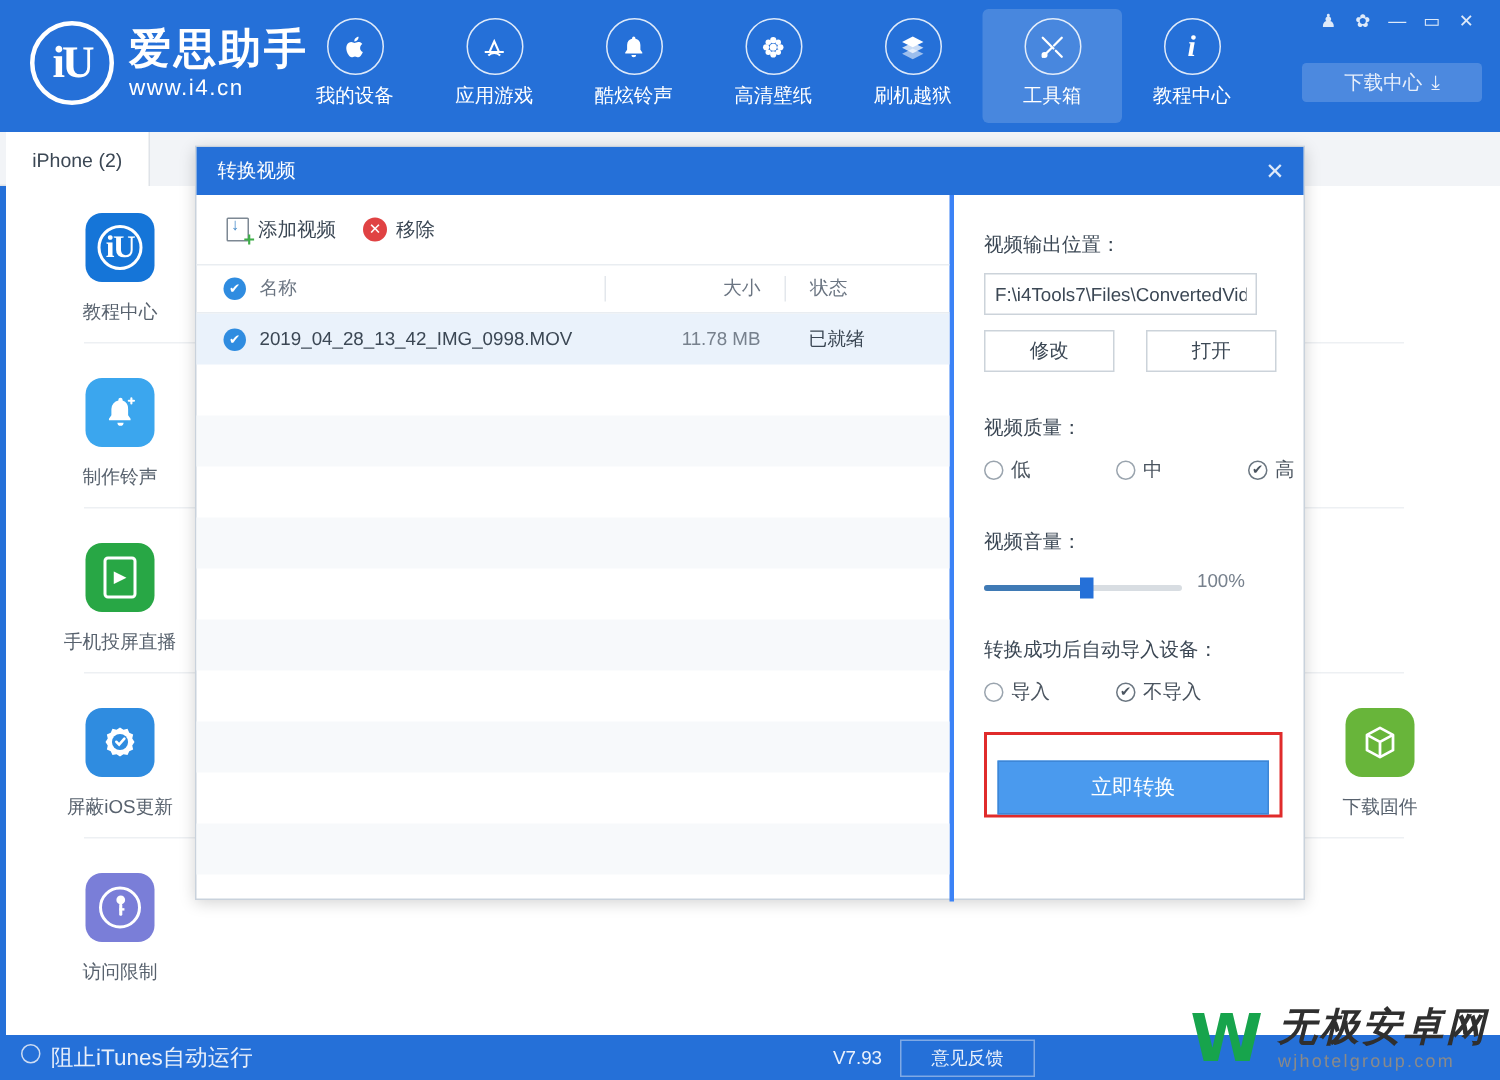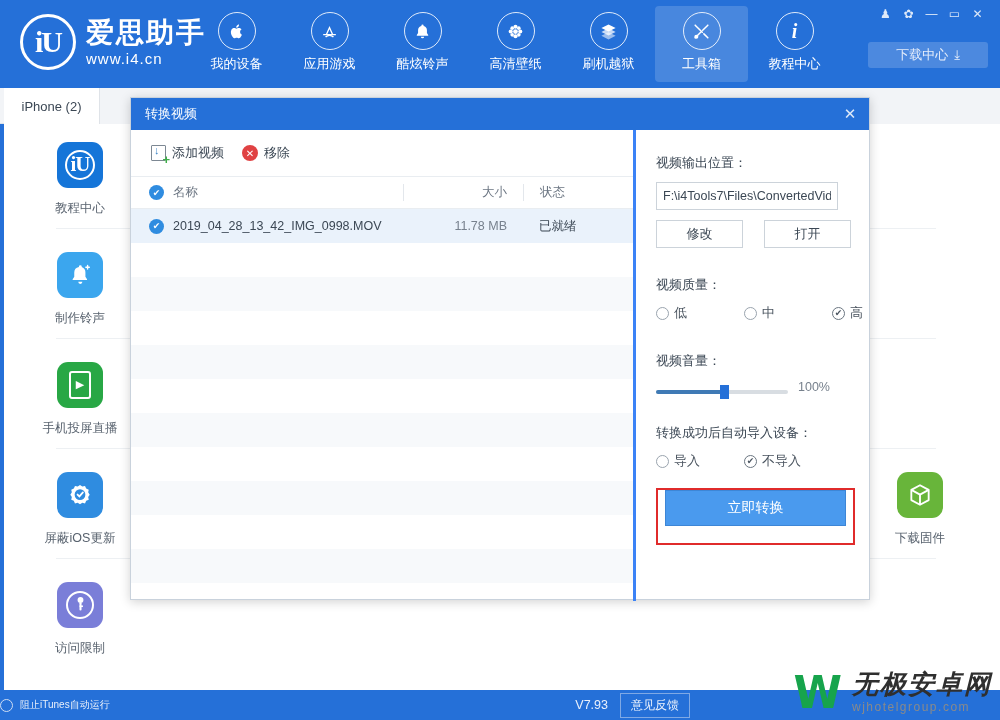--- a/index.html
+++ b/index.html
@@ -182,40 +182,40 @@
   .rd.on { border-color:#6b7681; color:#4a545f; }
 
   .slider-wrap { display:flex; align-items:flex-end; gap:10px; }
   .track { position:relative; width:132px; height:4px; background:#d8dde2; border-radius:2px; }
   .track-fill { position:absolute; left:0; top:0; height:4px; width:68px; background:#3f7ab5; border-radius:2px; }
   .knob { position:absolute; left:64px; top:-5px; width:9px; height:14px; background:#2570d8; cursor:pointer; }
   .pct { font-size: 12.5px; color:#77818d; }
 
   .convert-outer {
     margin-top: 18px; width: 199px; height: 57px; border: 2px solid #e02b2b;
-    display:flex; align-items:flex-start; justify-content:center;
+    display:flex; align-items:flex-end; justify-content:center;
   }
   .convert-btn {
     width: 181px; height: 36px; background:#4a9aee; color:#fff; font-size:14px;
     display:flex; align-items:center; justify-content:center; cursor:pointer;
     border: 1px solid #3d86d6;
   }
 
   
   .bottombar {
     position: absolute; left: 0; top: 690px; width: 1000px; height: 30px;
     background: #2570d8; display:flex; align-items:center;
   }
-  .bb-left { display:flex; align-items:center; gap:7px; color:#e8effa; font-size:10px; cursor:pointer;}
+  .bb-left { display:flex; align-items:flex-start; gap:7px; padding-left: 14px; color:#e8effa; font-size:15px; cursor:pointer;}
   .bb-circle { width:13px; height:13px; border-radius:50%; border:1.4px solid #cddcf3; }
   .bb-right { margin-left:auto; display:flex; align-items:center; gap:12px; padding-right: 310px; }
   .ver { color:#eaf1fc; font-size:12.5px; }
   .fb-btn {
     border: 1px solid #7fa9e5; color:#eaf1fc; font-size:12px;
-    padding: 3px 10px; cursor:pointer;
+    padding: 3px 20px; cursor:pointer;
   }
 
   
   .wm { position:absolute; right: 8px; bottom: 6px; display:flex; align-items:center; gap:10px; }
   .wm-mark { font-size: 44px; color:#17a44c; font-weight:bold; line-height:0.8;
              font-family:"DejaVu Sans", sans-serif; }
   .wm-txt { line-height:1.1; }
   .wm-cn { font-size: 26px; color:#2f2f2f; font-weight:bold; letter-spacing:2px; display:block;font-style:italic; }
   .wm-en { font-size: 12px; color:#8a8a8a; letter-spacing:1.5px; display:block; margin-top:2px;}
 </style>

